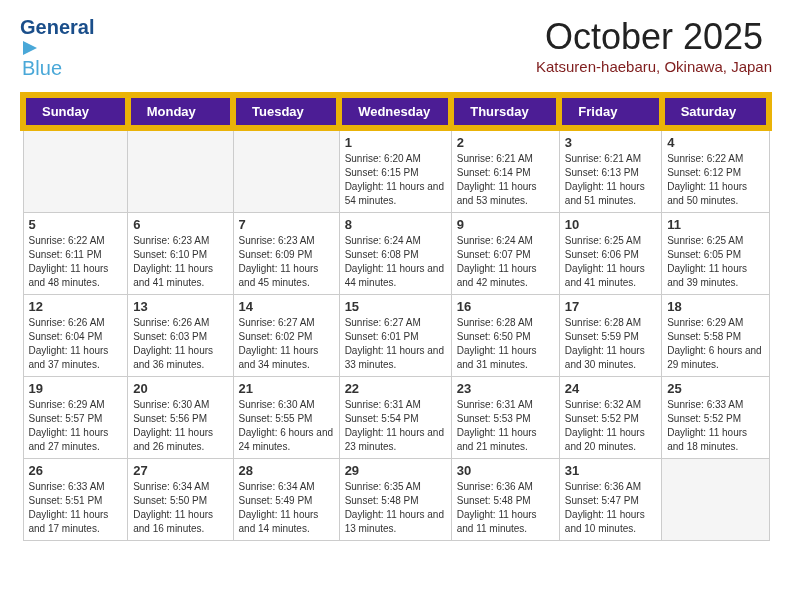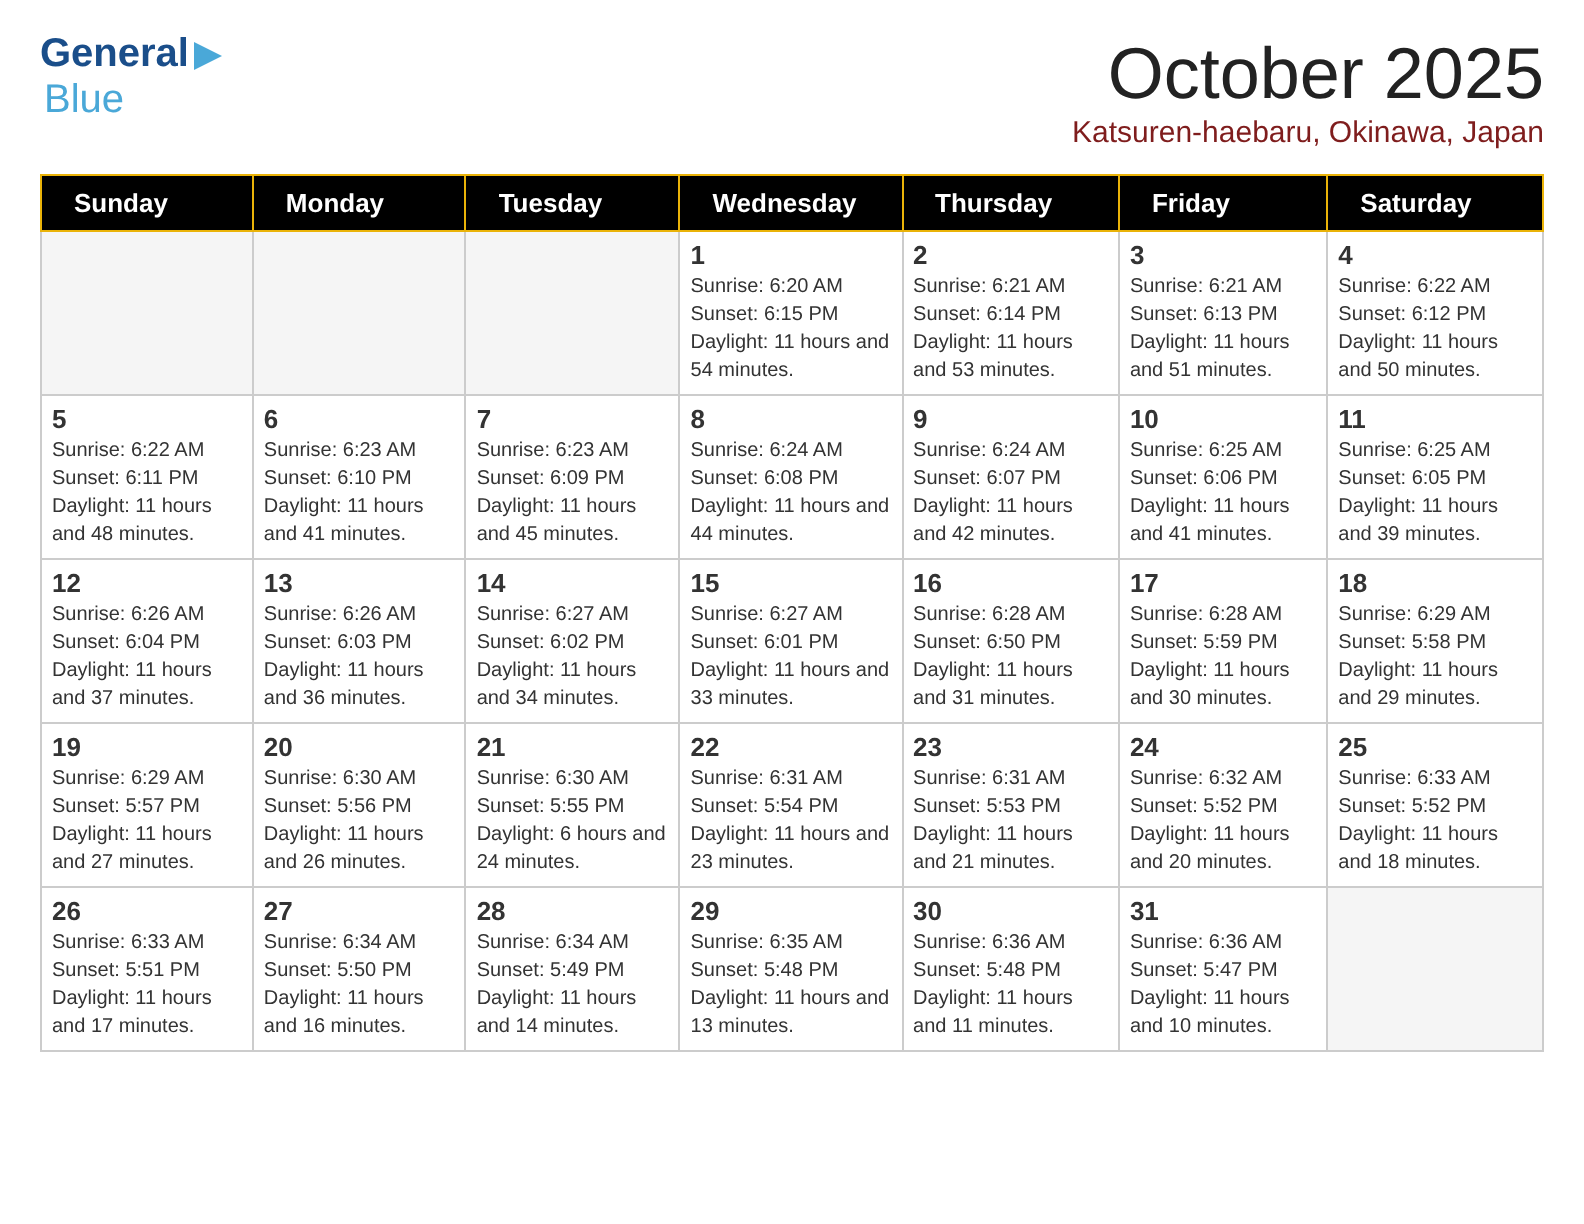--- a/index.html
+++ b/index.html
@@ -16,47 +16,47 @@
       align-items: flex-start;
       margin-bottom: 12px;
     }
     .logo {
       display: flex;
       flex-direction: column;
       align-items: flex-start;
     }
     .logo-line1 {
       display: flex;
-      align-items: center;
+      flex-direction: column;
     }
     .title-section {
-      text-align: right;
+      text-align: center;
       margin-left: 18px;
     }
     .month-title {
       font-size: 36px;
       font-weight: normal;
       color: #222;
     }
     .location {
       font-size: 15px;
       color: #7f1d1d;
     }
     .calendar {
       width: 100%;
       border-collapse: collapse;
     }
     .calendar th {
-      background-color: #000000;
+      background-color: #4c1d95;
       color: #fff;
       font-size: 13px;
       font-weight: bold;
       padding: 6px 16px;
       text-align: left;
-      border: 1px solid #eab308;
+      border: 6px solid #eab308;
     }
     .calendar td {
       border: 1px solid #ccc;
       vertical-align: top;
       padding: 4px 5px;
       width: 113px;
       min-height: 80px;
       font-size: 10.5px;
       color: #333;
       background: #fff;
@@ -252,21 +252,21 @@
             <div>Sunrise: 6:28 AM</div>
             <div>Sunset: 5:59 PM</div>
             <div>Daylight: 11 hours and 30 minutes.</div>
           </div>
         </td>
         <td>
           <span class="day-number">18</span>
           <div class="day-info">
             <div>Sunrise: 6:29 AM</div>
             <div>Sunset: 5:58 PM</div>
-            <div>Daylight: 11 hours and 29 minutes.</div>
+            <div>Daylight: 6 hours and 29 minutes.</div>
           </div>
         </td>
       </tr>
       <tr>
         <td>
           <span class="day-number">19</span>
           <div class="day-info">
             <div>Sunrise: 6:29 AM</div>
             <div>Sunset: 5:57 PM</div>
             <div>Daylight: 11 hours and 27 minutes.</div>

